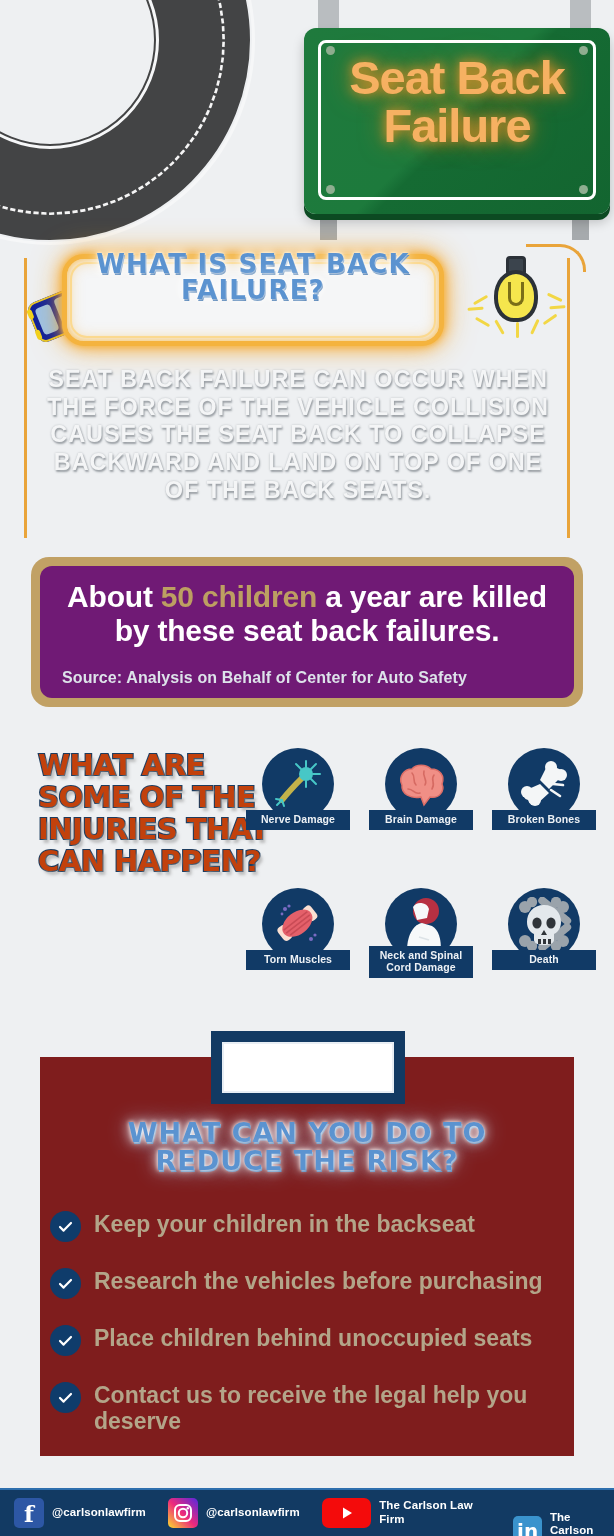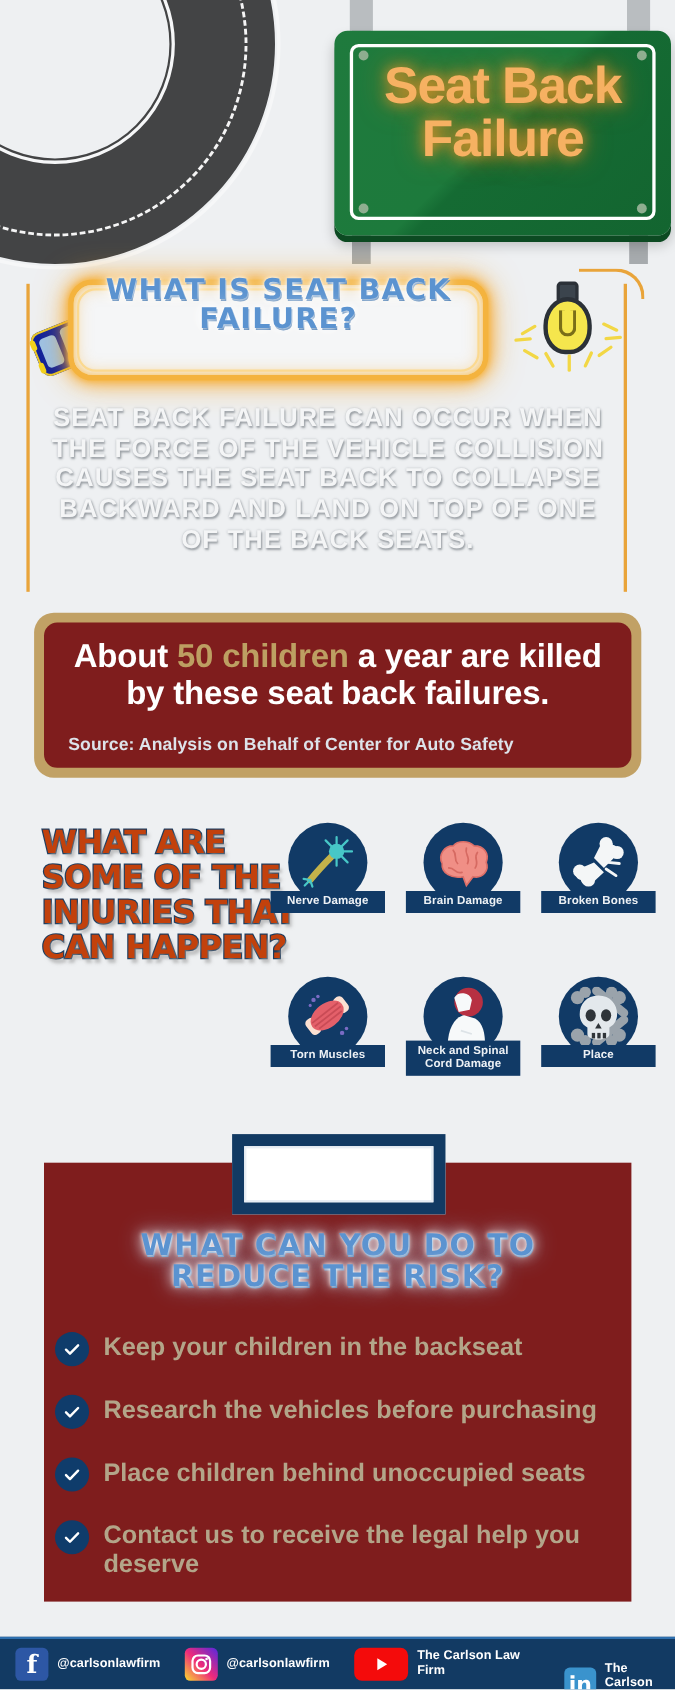--- a/index.html
+++ b/index.html
@@ -135,21 +135,21 @@
     color:#f4f5f6;
     text-shadow:1px 2px 2px rgba(150,155,160,.95), 0 0 2px rgba(170,175,180,.8);
   }
 
   
   .statbox {
     position:absolute; left:31px; top:557px; width:552px; height:150px;
     background:#c1a165; border-radius:18px; padding:9px;
   }
   .statbox-in {
-    width:100%; height:100%; background:#7f1d1d; border-radius:12px;
+    width:100%; height:100%; background:#701a75; border-radius:12px;
     position:relative;
   }
   .stat-text {
     position:absolute; left:14px; right:14px; top:14px;
     text-align:center; line-height:1.14;
     font-size:30px; font-weight:bold; color:#ffffff;
     letter-spacing:-.2px;
   }
   .stat-hl { color:#bd9f62; }
   .stat-src {
@@ -444,21 +444,21 @@
             <ellipse cx="21" cy="26" rx="4.6" ry="5.6" fill="#2f3439"></ellipse>
             <ellipse cx="35" cy="26" rx="4.6" ry="5.6" fill="#2f3439"></ellipse>
             <path d="M28 33 l3 5 h-6 Z" fill="#2f3439"></path>
             <g fill="#2f3439">
                 <rect x="22" y="42" width="3" height="5"></rect>
                 <rect x="27" y="42" width="3" height="5"></rect>
                 <rect x="32" y="42" width="3" height="5"></rect>
               </g>
           </svg>
         </div>
-        <div class="icon-label">Place</div>
+        <div class="icon-label">Death</div>
       </div>
 
     </div>
   </div>
 
   <div class="card">
     <div class="risk-title">
       <div>WHAT CAN YOU DO TO</div>
       <div>REDUCE THE RISK?</div>
     </div>

